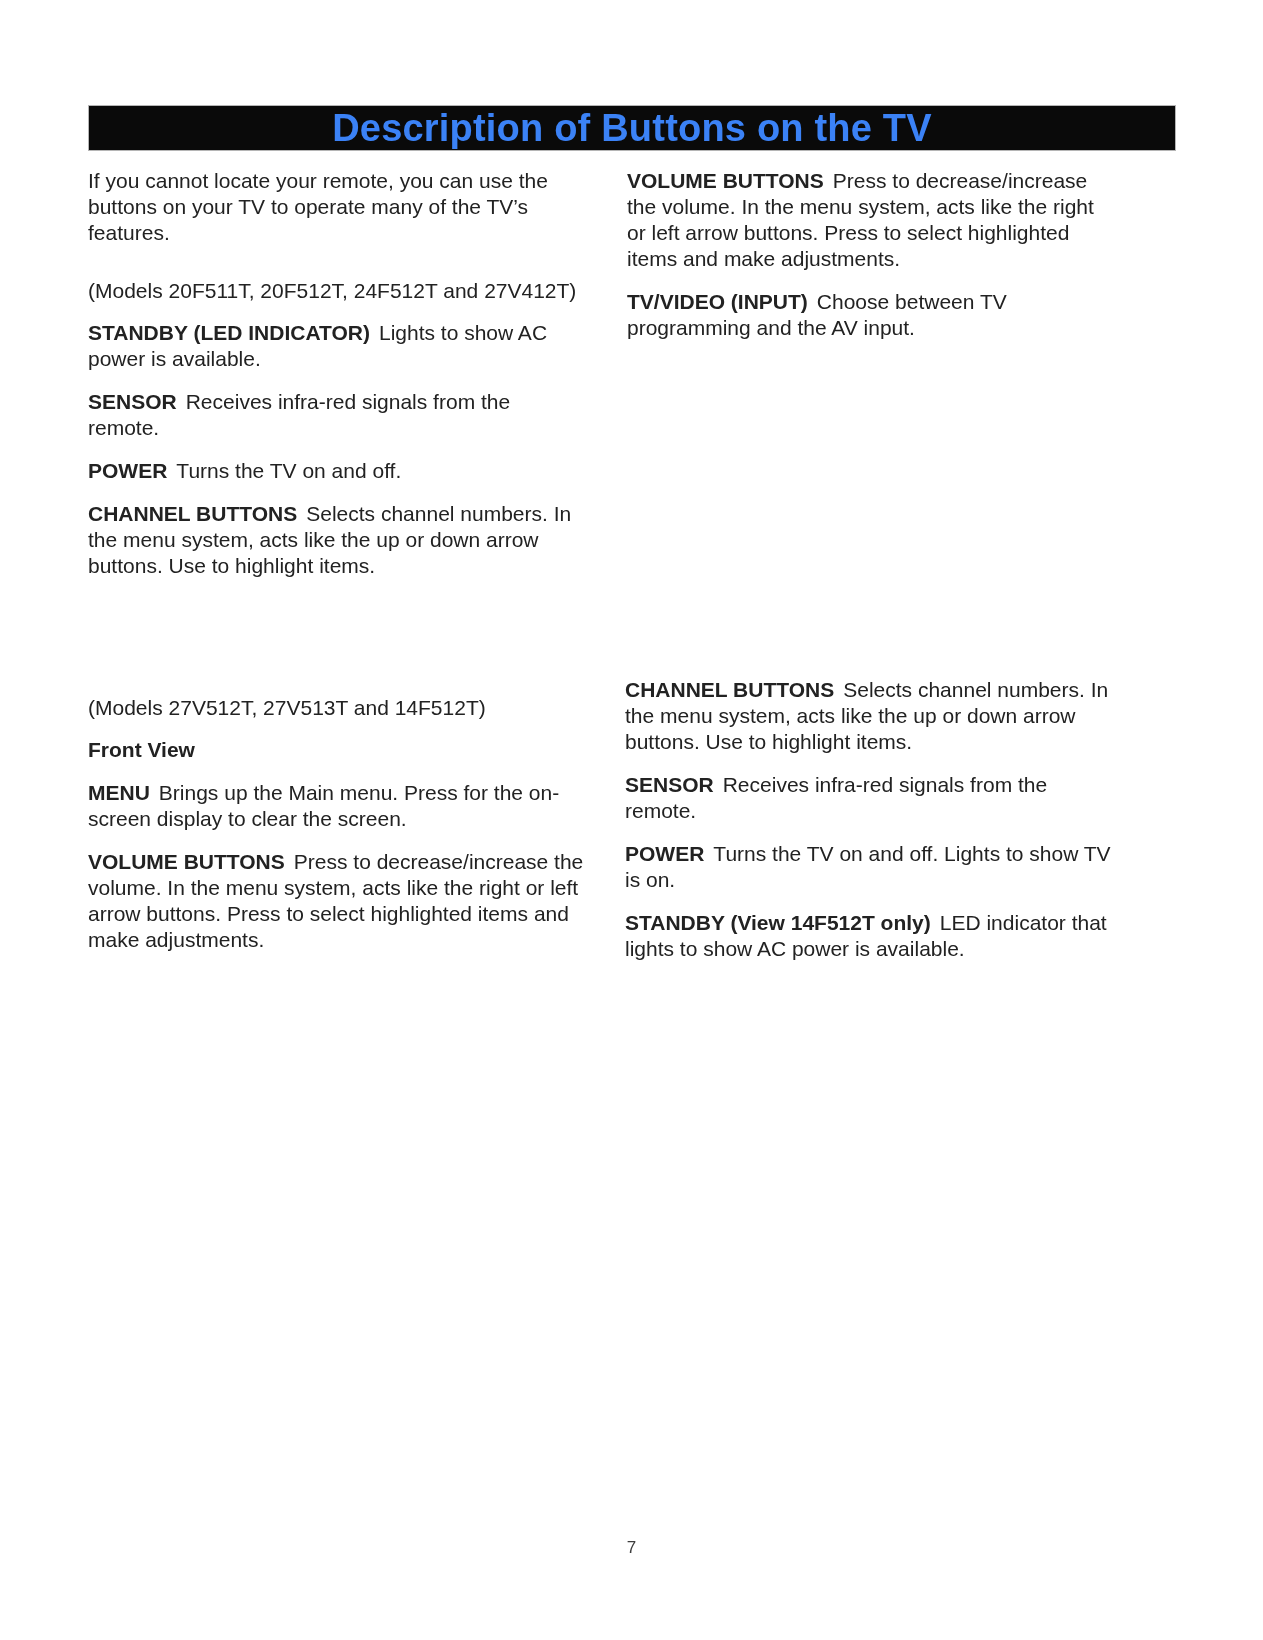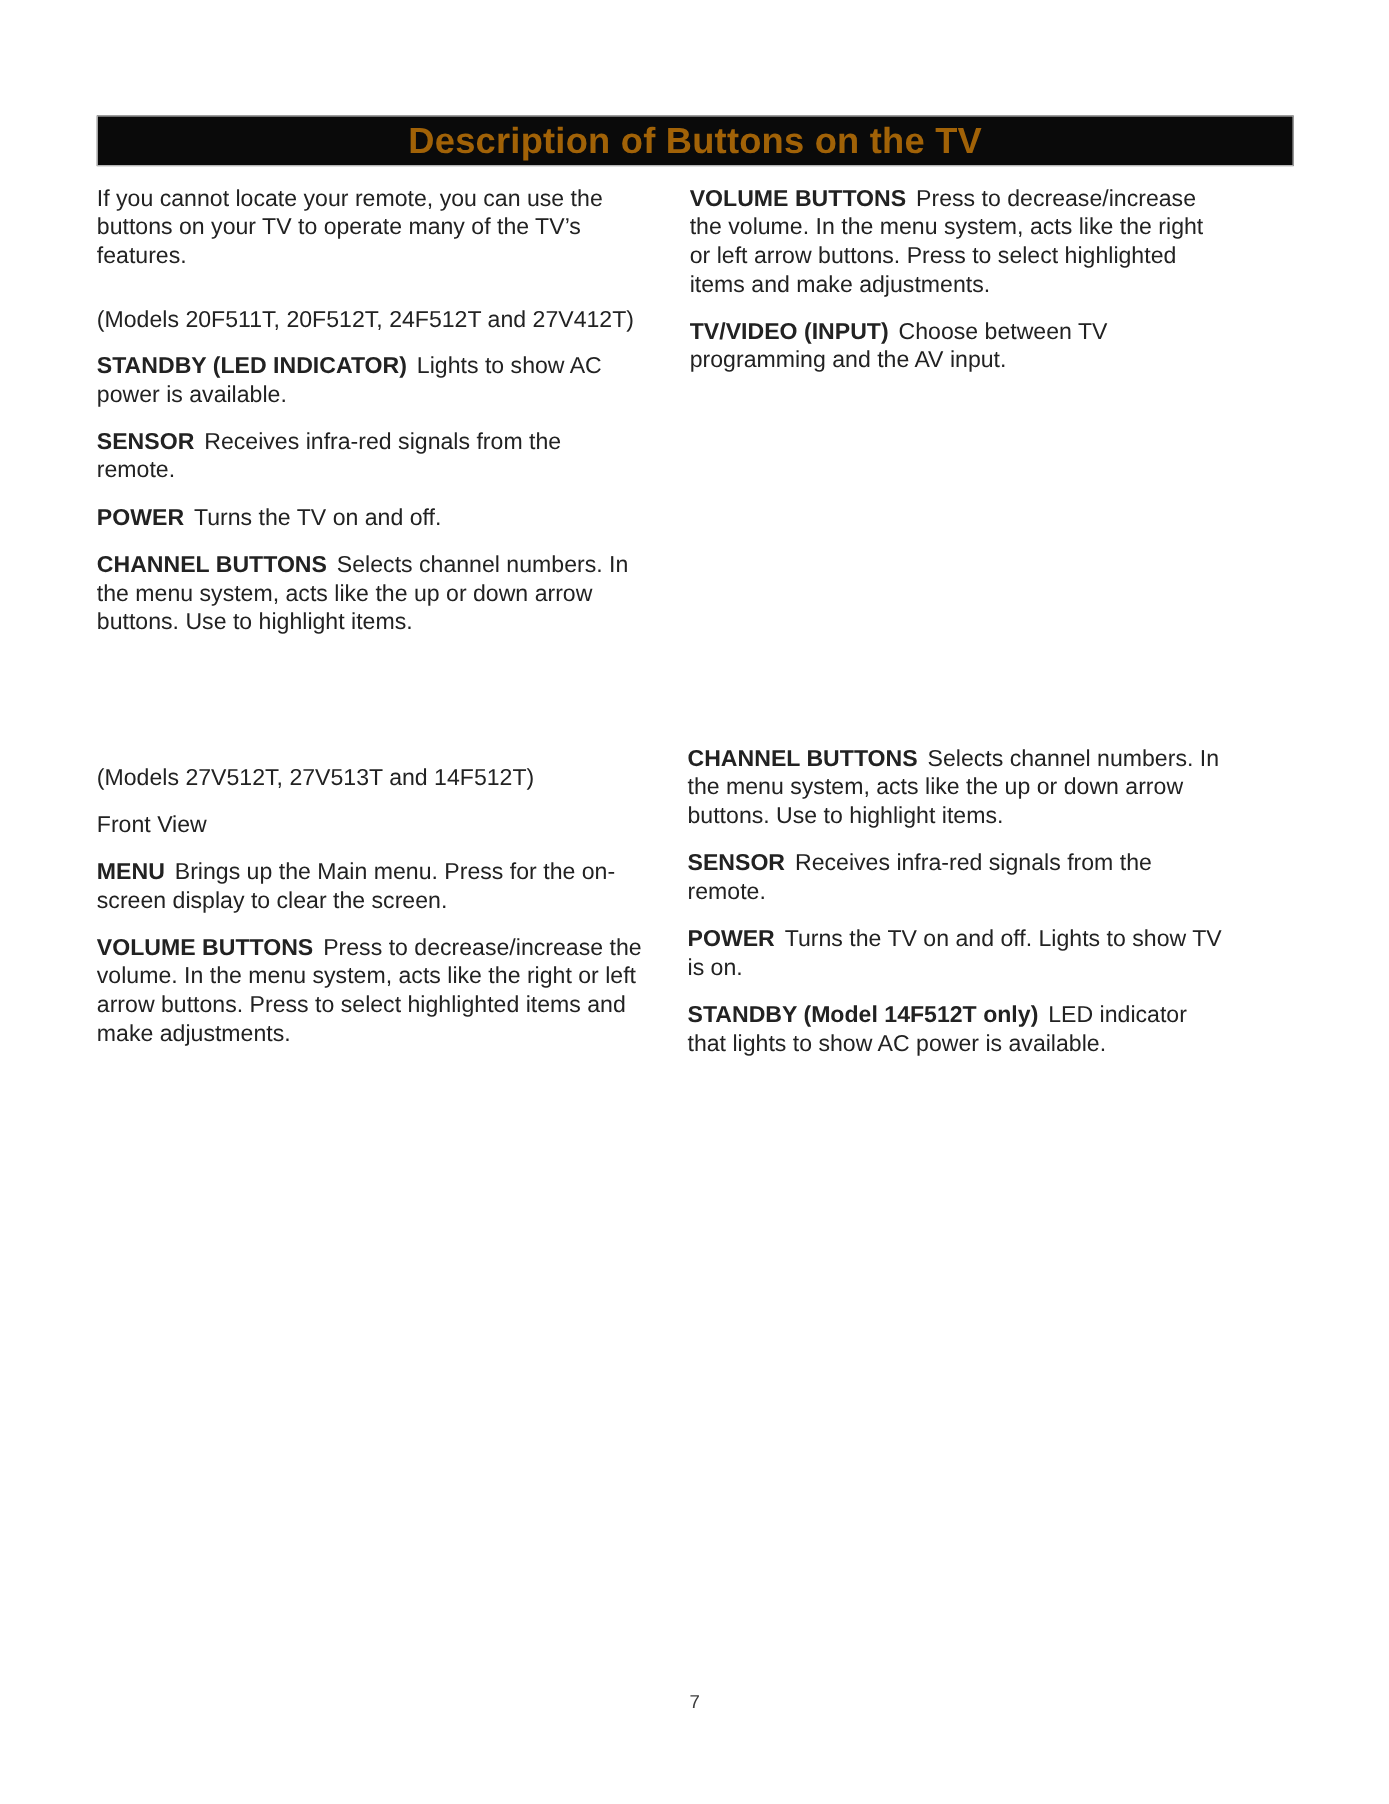--- a/index.html
+++ b/index.html
@@ -22,22 +22,22 @@
     top: 105px;
     width: 1086px;
     height: 44px;
     background: #0a0a0a;
     border: 1px solid #b5b5b5;
     display: flex;
     align-items: center;
     justify-content: center;
   }
   .title-bar .title-text {
-    color: #a16207;
-    font-size: 33px;
+    color: #3b82f6;
+    font-size: 38px;
     font-weight: bold;
     letter-spacing: 0.2px;
     white-space: nowrap;
   }
   .col {
     position: absolute;
     font-size: 21px;
     line-height: 26px;
   }
   .col-s1-left  { left: 88px;  top: 168px; width: 514px; }
@@ -47,21 +47,21 @@
   .intro {
     margin: 0 0 32px 0;
   }
   .models-heading {
     margin: 0 0 16px 0;
     font-weight: normal;
     white-space: nowrap;
   }
   .subheading {
     margin: 12px 0 17px 0;
-    font-weight: normal;
+    font-weight: bold;
   }
   .entry {
     margin: 0 16px 17px 0;
   }
   .entry .term {
     font-weight: bold;
     margin-right: 9px;
   }
   .page-number {
     position: absolute;
@@ -120,19 +120,19 @@
 
   <div class="col col-s2-right">
     <div>
 
         <p class="entry"><b class="term">CHANNEL BUTTONS</b><span class="desc">Selects channel numbers. In the menu system, acts like the up or down arrow buttons. Use to highlight items.</span></p>
 
         <p class="entry"><b class="term">SENSOR</b><span class="desc">Receives infra-red signals from the remote.</span></p>
 
         <p class="entry"><b class="term">POWER</b><span class="desc">Turns the TV on and off. Lights to show TV is on.</span></p>
 
-        <p class="entry"><b class="term">STANDBY (Model 14F512T only)</b><span class="desc">LED indicator that lights to show AC power is available.</span></p>
+        <p class="entry"><b class="term">STANDBY (View 14F512T only)</b><span class="desc">LED indicator that lights to show AC power is available.</span></p>
       </div>
   </div>
 
   <div class="page-number">7</div>
 
 </div>
 
 </body></html>

